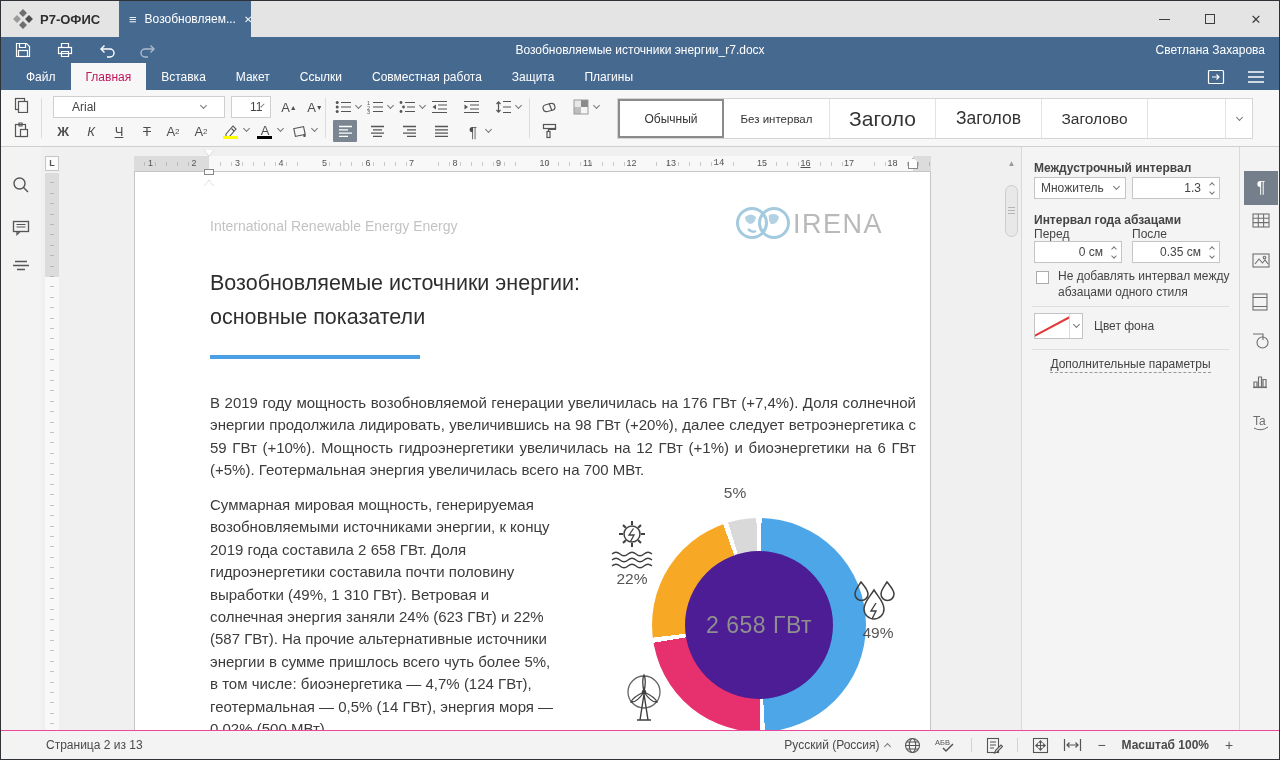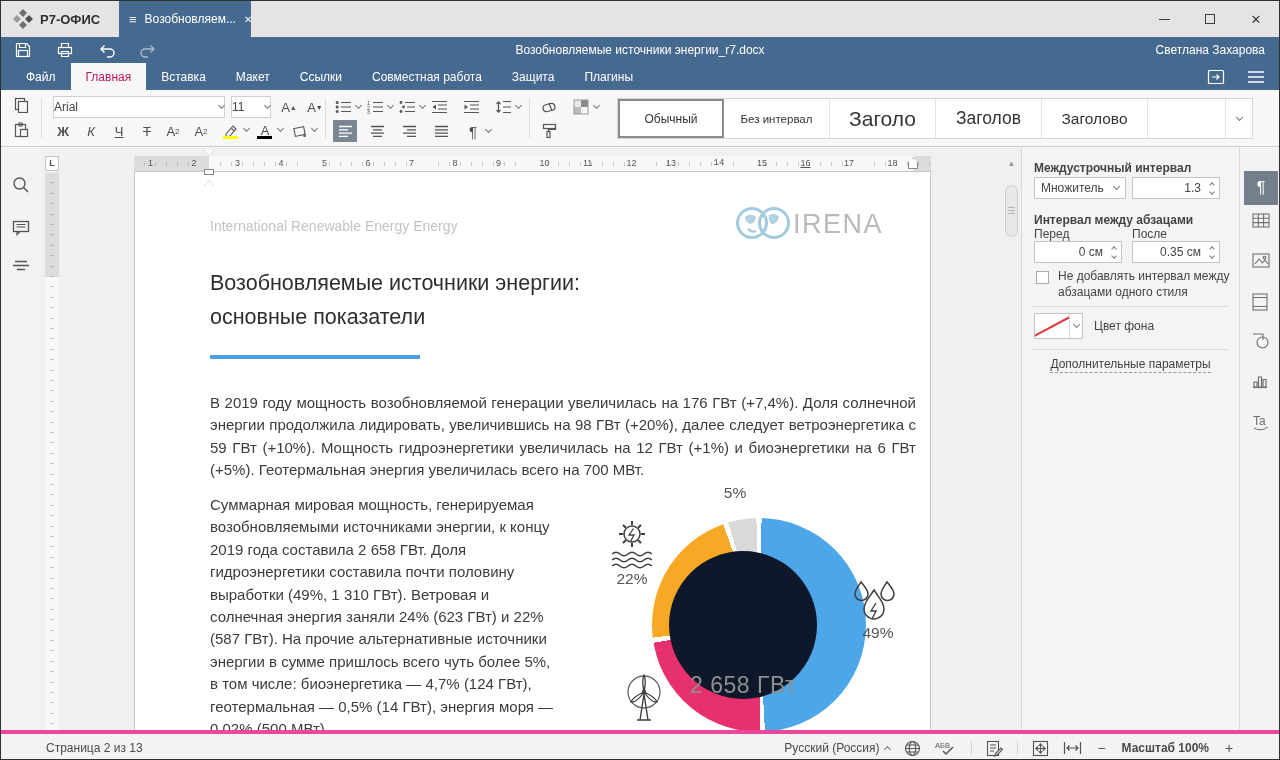--- a/index.html
+++ b/index.html
@@ -28,21 +28,21 @@
   .menu-tab{padding:0 15px;display:flex;align-items:center}
   .menu-tab.active{background:#f7f7f7;color:#be185d}
   .menubar-right{position:absolute;right:14px;top:0;height:27px;display:flex;gap:22px;align-items:center}
 
   
   .toolbar{position:absolute;left:0;top:89px;right:0;height:57px;background:#f7f7f7;border-bottom:1px solid #cfcfcf}
   .tb{position:absolute;width:24px;height:22px;display:flex;align-items:center;justify-content:center;color:#4e4e4e;font-size:13px}
   .tb-sep{position:absolute;top:8px;bottom:8px;width:1px;background:#ddd}
   .chev{display:inline-block;width:5px;height:5px;border-right:1px solid #777;border-bottom:1px solid #777;transform:rotate(45deg);margin-top:-3px}
   .chevbtn{position:absolute;width:10px;height:22px;display:flex;align-items:center;justify-content:center}
-  .combo{position:absolute;height:22px;background:#fff;border:1px solid #cfcfcf;display:flex;align-items:center;padding:0 0;font-size:12px;color:#444}
+  .combo{position:absolute;height:22px;background:#fff;border:1px solid #cfcfcf;display:flex;align-items:center;padding:0 18px;font-size:12px;color:#444}
   .combo .chev{margin-left:auto}
   .bold-g{font-weight:bold}.ital-g{font-style:italic}.und-g{text-decoration:underline}.str-g{text-decoration:line-through}
   .active-tb{background:#7b8692;color:#fff;border-radius:1px}
   .active-tb svg *{stroke:#fff}
   .colorbar{position:absolute;left:4px;bottom:2px;width:15px;height:3px}
   .style-gallery{position:absolute;left:616px;top:8px;height:41px;display:flex;background:#fff;border:1px solid #d5d5d5}
   .style-item{width:106px;display:flex;align-items:center;justify-content:center;border-right:1px solid #e3e3e3;color:#333;white-space:nowrap;overflow:hidden}
   .style-item.sel{border:2px solid #8b8b8b}
   .st0{font-size:12px}.st1{font-size:11.5px}.st2{font-size:21px}.st3{font-size:17.5px}.st4{font-size:15.5px}
   .style-empty{width:78px;border-right:1px solid #e3e3e3}
@@ -78,21 +78,21 @@
   .irena-logo{position:absolute;left:598px;top:30px}
   .doc-title{position:absolute;left:75px;top:94px;font-size:21.5px;color:#2e2e2e;line-height:34px}
   .title-rule{position:absolute;left:75px;top:183px;width:210px;height:4px;background:#4b9fe4}
   .para{position:absolute;font-size:15px;line-height:22.4px;color:#3c3c3c}
   .para1{left:75px;top:220px;width:706px;text-align:justify}
   .para2{left:75px;top:322px;width:352px}
 
   
   .chart{position:absolute;left:455px;top:312px;width:345px;height:300px}
   .donut{position:absolute;left:62px;top:34px;width:214px;height:214px;border-radius:50%}
-  .donut-hole{position:absolute;left:79px;top:67px;width:148px;height:148px;border-radius:50%;background:#0f172a;display:flex;align-items:flex-end;justify-content:center}
+  .donut-hole{position:absolute;left:95px;top:67px;width:148px;height:148px;border-radius:50%;background:#4c1d95;display:flex;align-items:center;justify-content:center}
   .donut-center{font-size:23px;color:#8f8f8f;letter-spacing:.5px}
   .seg-label{position:absolute;font-size:15.5px;color:#555;text-align:center;width:44px}
   .seg-icon{position:absolute;color:#3f3f3f}
 
   
   .right-panel{position:absolute;left:1020px;top:0;width:218px;height:100%;background:#f4f4f4;border-left:1px solid #d9d9d9;font-size:12px;color:#444}
   .rp-h{position:absolute;font-weight:bold}
   .rp-lbl{position:absolute}
   .rp-select{position:absolute;height:22px;background:#fff;border:1px solid #c4c4c4;display:flex;align-items:center;padding:0 6px;font-size:12px;color:#444}
   .rp-select .chev{margin-left:auto}
@@ -109,21 +109,21 @@
   .swatch-chev{flex:1;display:flex;align-items:center;justify-content:center}
   .rp-link{position:absolute;left:0;right:0;text-align:center;color:#444}
   .rp-link span{border-bottom:1px dashed #999;padding-bottom:1px}
 
   
   .right-rail{position:absolute;left:1238px;top:0;right:0;height:100%;background:#f3f3f3;border-left:1px solid #d9d9d9}
   .rr-ic{position:absolute;left:12px;width:18px;height:18px;color:#be185d}
   .rr-active{position:absolute;left:4px;top:24px;width:34px;height:34px;background:#747f8b;color:#fff;display:flex;align-items:center;justify-content:center;font-size:16px}
 
   
-  .statusbar{position:absolute;left:0;right:0;bottom:0;height:29px;background:#f3f3f3;border-top:4px solid #ec4899;font-size:12px;color:#4a4a4a}
+  .statusbar{position:absolute;left:0;right:0;bottom:0;height:29px;background:#f3f3f3;border-top:1px solid #ec4899;font-size:12px;color:#4a4a4a}
   .sb-left{position:absolute;left:45px;top:0;height:28px;line-height:28px}
   .sb-right{position:absolute;right:44px;top:0;height:28px;display:flex;align-items:center;gap:14px}
   .sb-sep{width:1px;height:14px;background:#d2d2d2}
   .sb-item{display:flex;align-items:center;gap:5px}
   .chev-up{display:inline-block;width:5px;height:5px;border-left:1px solid #777;border-top:1px solid #777;transform:rotate(45deg);margin-top:3px}
   .zoom-btn{font-size:14px;color:#555;width:12px;text-align:center}
   svg{display:block}
 </style>
 </head>
 <body>
@@ -554,21 +554,21 @@
           <span class="chev"></span>
       </div>
       <div class="spinner" style="left:110px;top:30px;width:88px">
         <span class="spin-val">1.3</span>
         <span class="spin-arrows">
             <span class="sa-up"></span>
             <span class="sa-dn"></span>
           </span>
       </div>
 
-      <div class="rp-h" style="left:12px;top:66px">Интервал между абзацами</div>
+      <div class="rp-h" style="left:12px;top:66px">Интервал года абзацами</div>
       <div class="rp-lbl" style="left:12px;top:80px">Перед</div>
       <div class="rp-lbl" style="left:110px;top:80px">После</div>
       <div class="spinner" style="left:12px;top:94px;width:88px">
         <span class="spin-val">0 см</span>
         <span class="spin-arrows">
             <span class="sa-up"></span>
             <span class="sa-dn"></span>
           </span>
       </div>
       <div class="spinner" style="left:110px;top:94px;width:88px">

